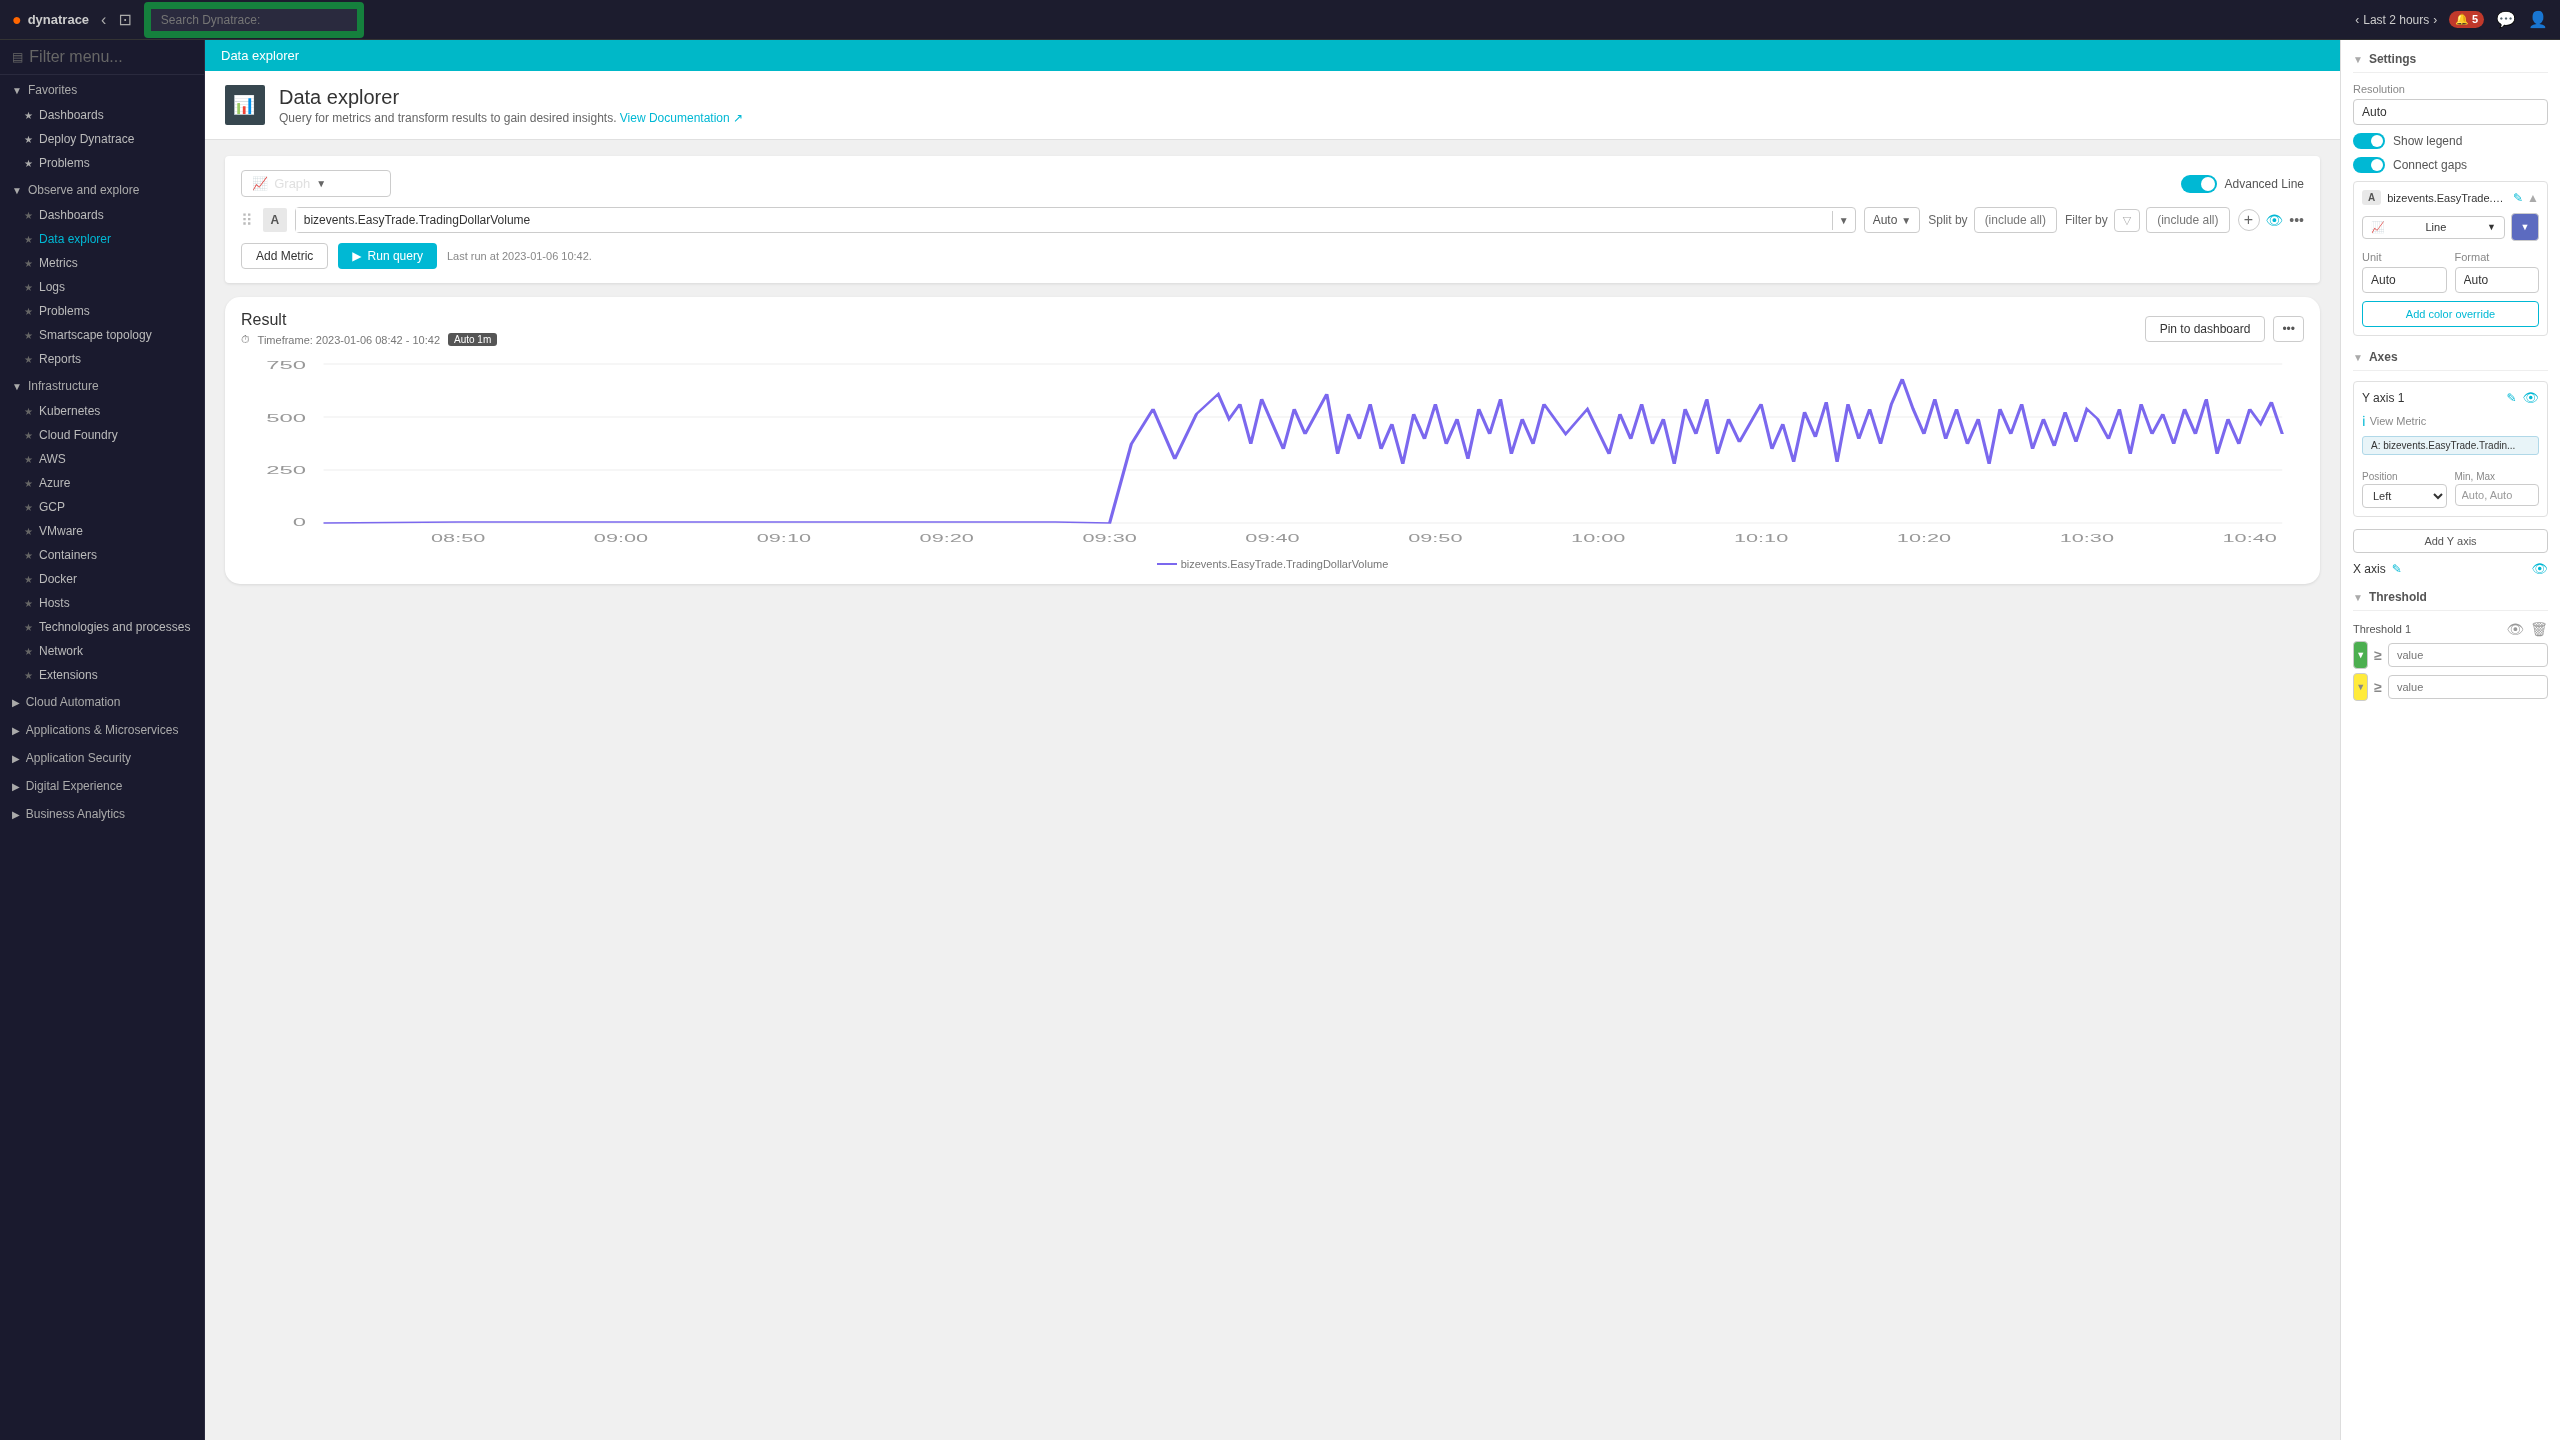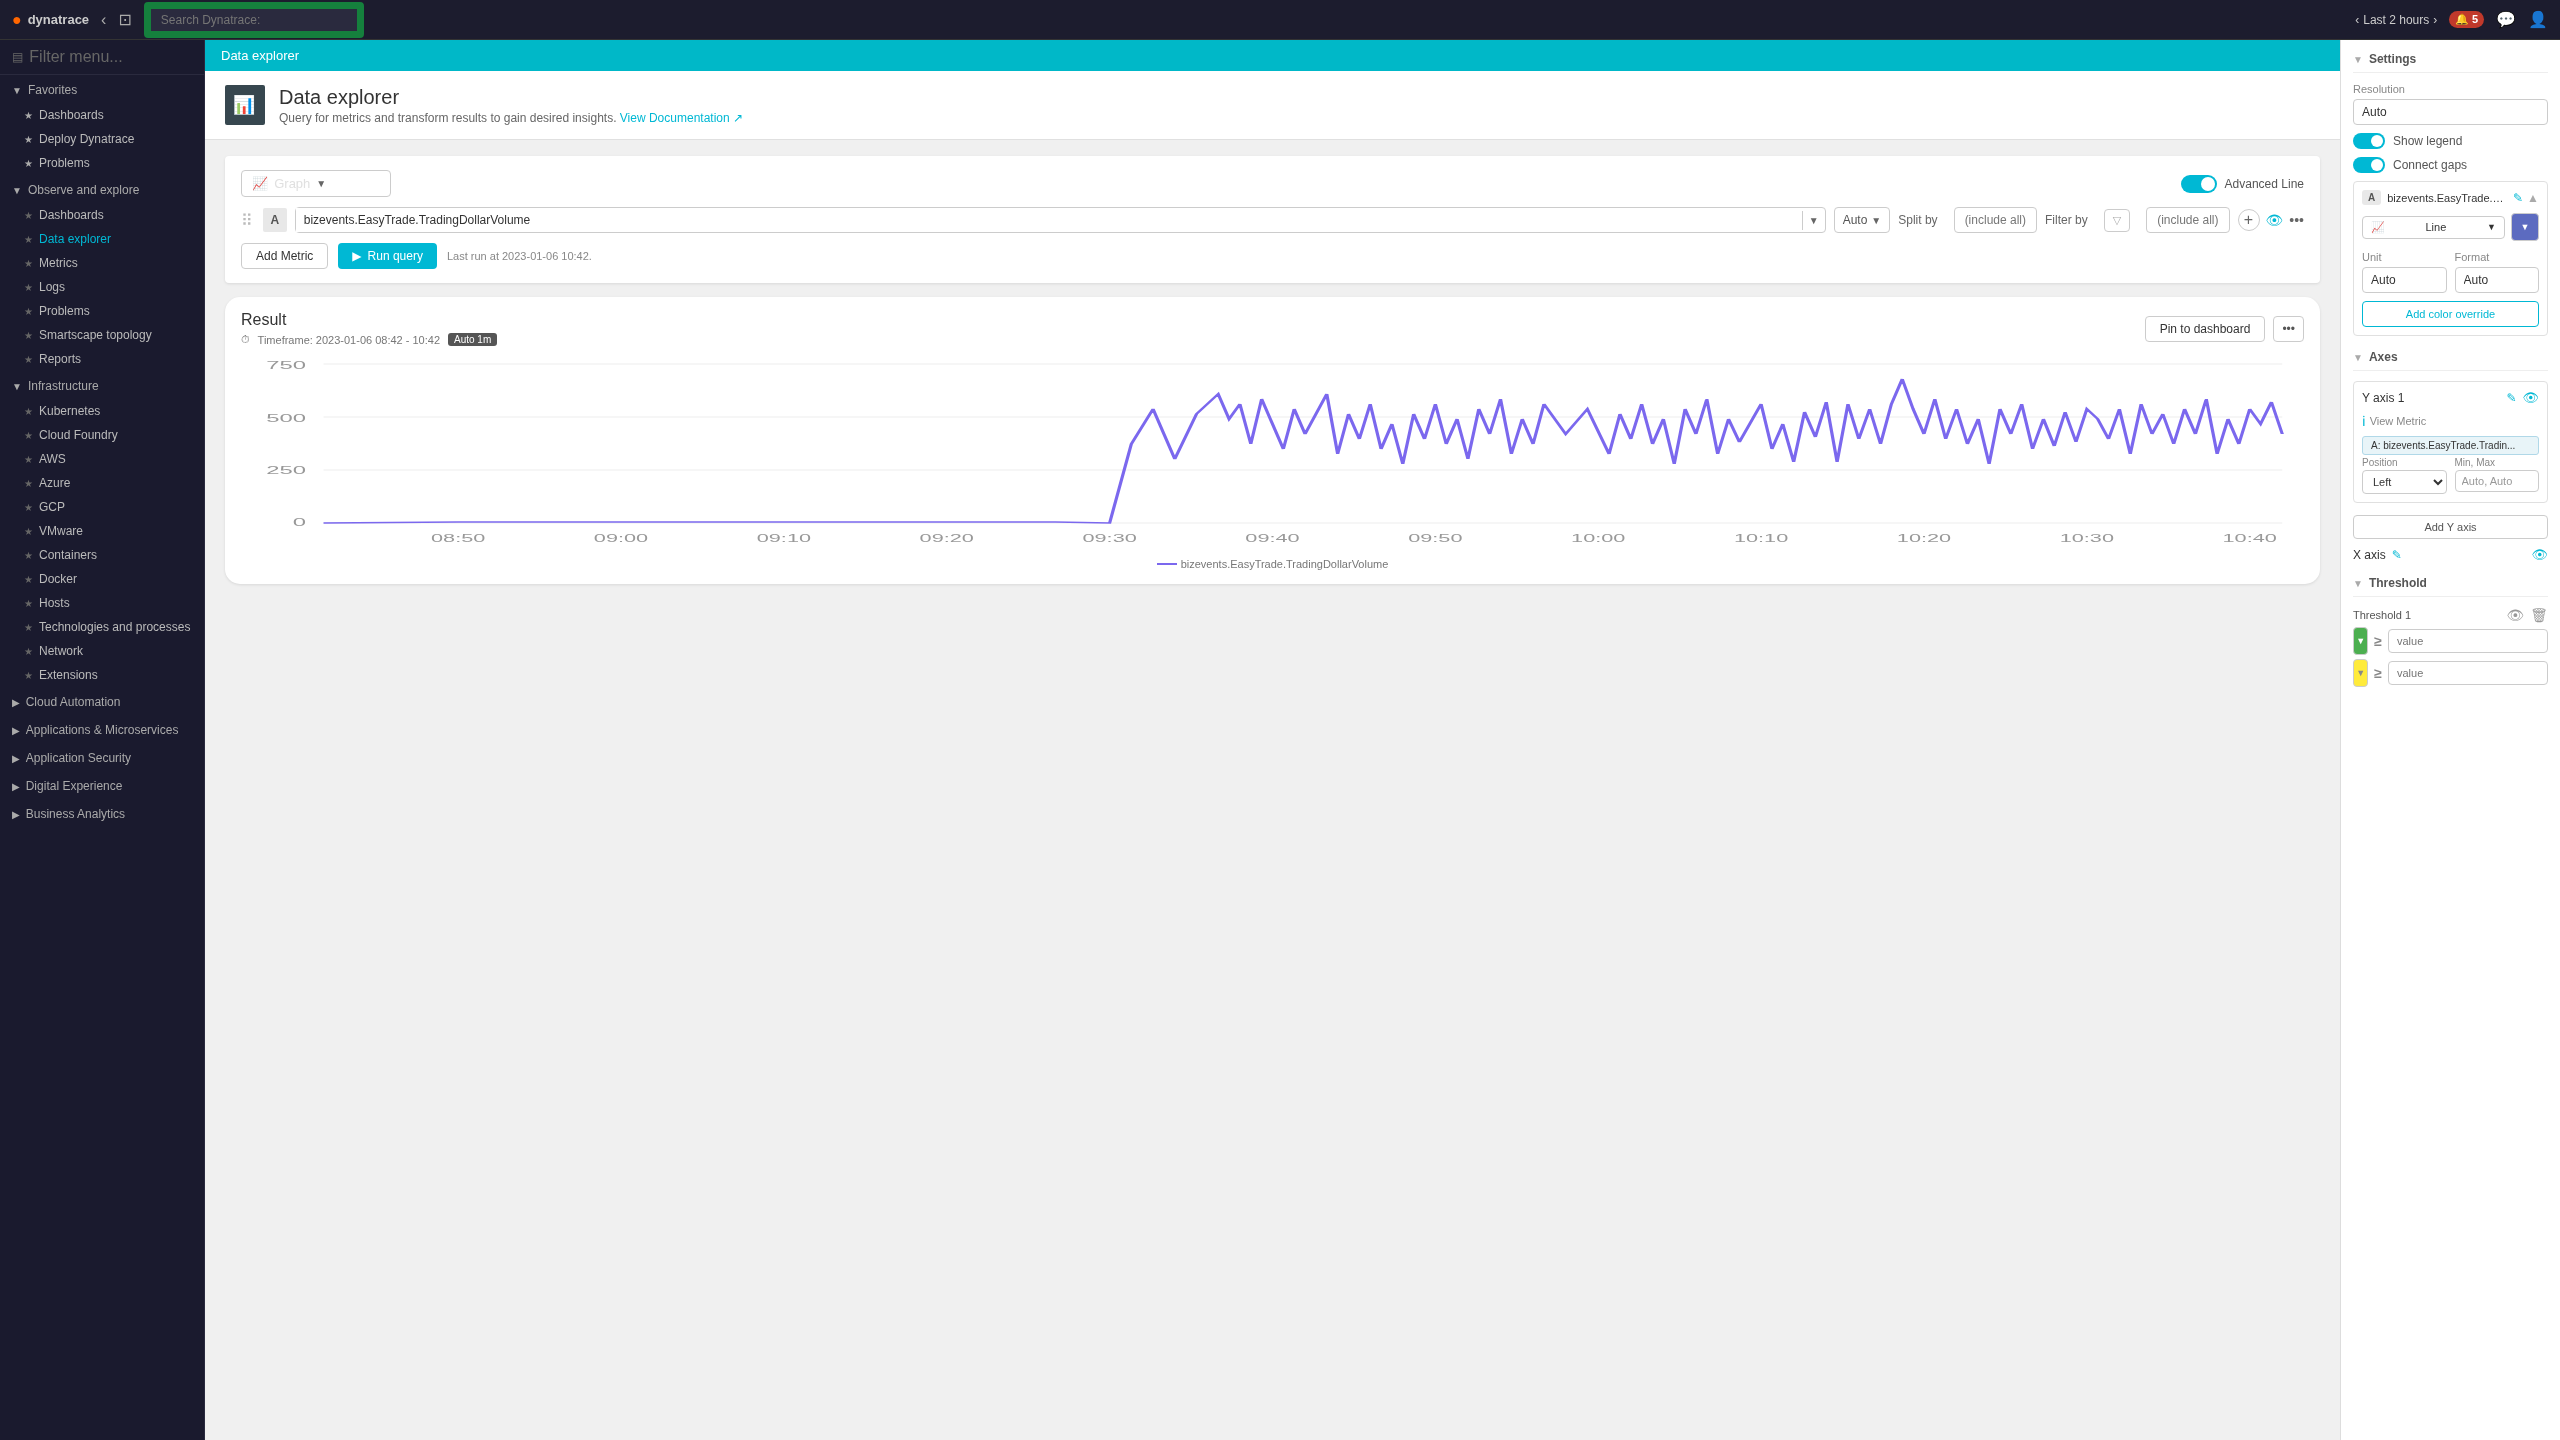--- a/index.html
+++ b/index.html
@@ -54,21 +54,21 @@
     .advanced-mode-toggle { margin-left: auto; display: flex; align-items: center; gap: 8px; font-size: 12px; color: #555; }
     .toggle-switch { width: 36px; height: 18px; background: #00b8d4; border-radius: 9px; position: relative; cursor: pointer; flex-shrink: 0; }
     .toggle-switch::after { content: ''; position: absolute; width: 14px; height: 14px; background: white; border-radius: 50%; top: 2px; right: 2px; }
 
     .metric-row { display: flex; align-items: center; gap: 8px; }
     .metric-letter { background: #e8e8e8; color: #555; font-weight: bold; font-size: 12px; width: 24px; height: 24px; display: flex; align-items: center; justify-content: center; border-radius: 2px; flex-shrink: 0; }
     .metric-input-wrap { flex: 1; display: flex; align-items: center; border: 1px solid #ccc; border-radius: 4px; background: white; }
     .metric-input { flex: 1; border: none; outline: none; padding: 5px 8px; font-size: 12px; color: #333; }
     .metric-dropdown-btn { padding: 4px 6px; border-left: 1px solid #ccc; cursor: pointer; color: #666; font-size: 10px; }
     .agg-select { border: 1px solid #ccc; border-radius: 4px; padding: 5px 8px; background: white; font-size: 12px; cursor: pointer; color: #555; display: flex; align-items: center; gap: 4px; }
-    .split-filter-group { display: flex; align-items: center; gap: 16px; }
+    .split-filter-group { display: flex; align-items: center; gap: 6px; }
     .split-label { font-size: 12px; color: #666; }
     .split-select { border: 1px solid #ccc; border-radius: 4px; padding: 5px 10px; font-size: 12px; color: #777; background: white; cursor: pointer; }
     .filter-label { font-size: 12px; color: #666; }
     .filter-icon-btn { border: 1px solid #ccc; border-radius: 4px; padding: 4px 8px; background: white; cursor: pointer; color: #777; font-size: 11px; }
     .metric-actions { display: flex; align-items: center; gap: 6px; }
     .add-metric-icon { color: #666; cursor: pointer; font-size: 16px; border: 1px solid #ccc; border-radius: 50%; width: 22px; height: 22px; display: flex; align-items: center; justify-content: center; }
     .eye-icon { color: #00b8d4; cursor: pointer; font-size: 14px; }
     .more-icon { color: #666; cursor: pointer; font-size: 14px; }
 
     .action-row { display: flex; align-items: center; gap: 10px; margin-top: 10px; }
@@ -117,21 +117,21 @@
     .two-col > * { flex: 1; }
     .btn-add-color { width: 100%; background: white; border: 1px solid #00b8d4; color: #00b8d4; padding: 6px; border-radius: 4px; cursor: pointer; font-size: 11px; margin-top: 8px; }
 
     
     .axes-section { margin-top: 14px; }
     .axis-item { border: 1px solid #e0e0e0; border-radius: 4px; padding: 8px; margin: 6px 0; }
     .axis-header { display: flex; align-items: center; justify-content: space-between; font-size: 12px; color: #333; margin-bottom: 6px; }
     .axis-info { display: flex; align-items: center; gap: 4px; font-size: 11px; color: #888; margin-bottom: 6px; }
     .info-dot { color: #00b8d4; font-size: 14px; }
     .axis-metric-tag { background: #e8f4f8; border: 1px solid #b0d8e8; border-radius: 3px; padding: 3px 8px; font-size: 10px; color: #333; }
-    .two-col-label { display: flex; gap: 8px; margin-top: 2px; }
+    .two-col-label { display: flex; gap: 8px; margin-top: 16px; }
     .two-col-label > div { flex: 1; }
     .col-label { font-size: 10px; color: #888; margin-bottom: 2px; }
     .position-select { width: 100%; border: 1px solid #ccc; border-radius: 4px; padding: 4px 6px; font-size: 11px; color: #333; background: white; cursor: pointer; }
     .minmax-input { width: 100%; border: 1px solid #ccc; border-radius: 4px; padding: 4px 6px; font-size: 11px; color: #999; background: white; }
     .btn-add-axis { width: 100%; background: white; border: 1px solid #ccc; color: #555; padding: 5px; border-radius: 4px; cursor: pointer; font-size: 11px; margin-top: 6px; }
     .x-axis-row { display: flex; align-items: center; gap: 6px; font-size: 12px; color: #333; margin-top: 8px; }
 
     
     .threshold-section { margin-top: 14px; }
     .threshold-row { display: flex; align-items: center; gap: 6px; margin-top: 4px; }

